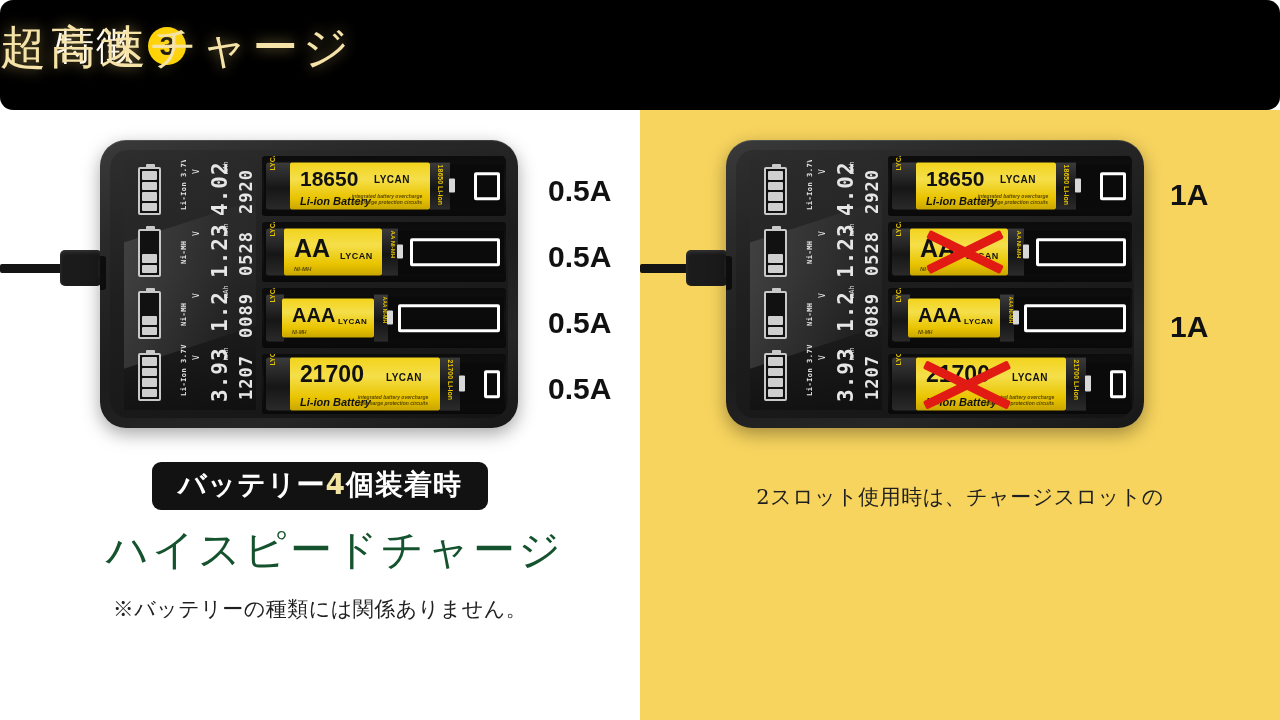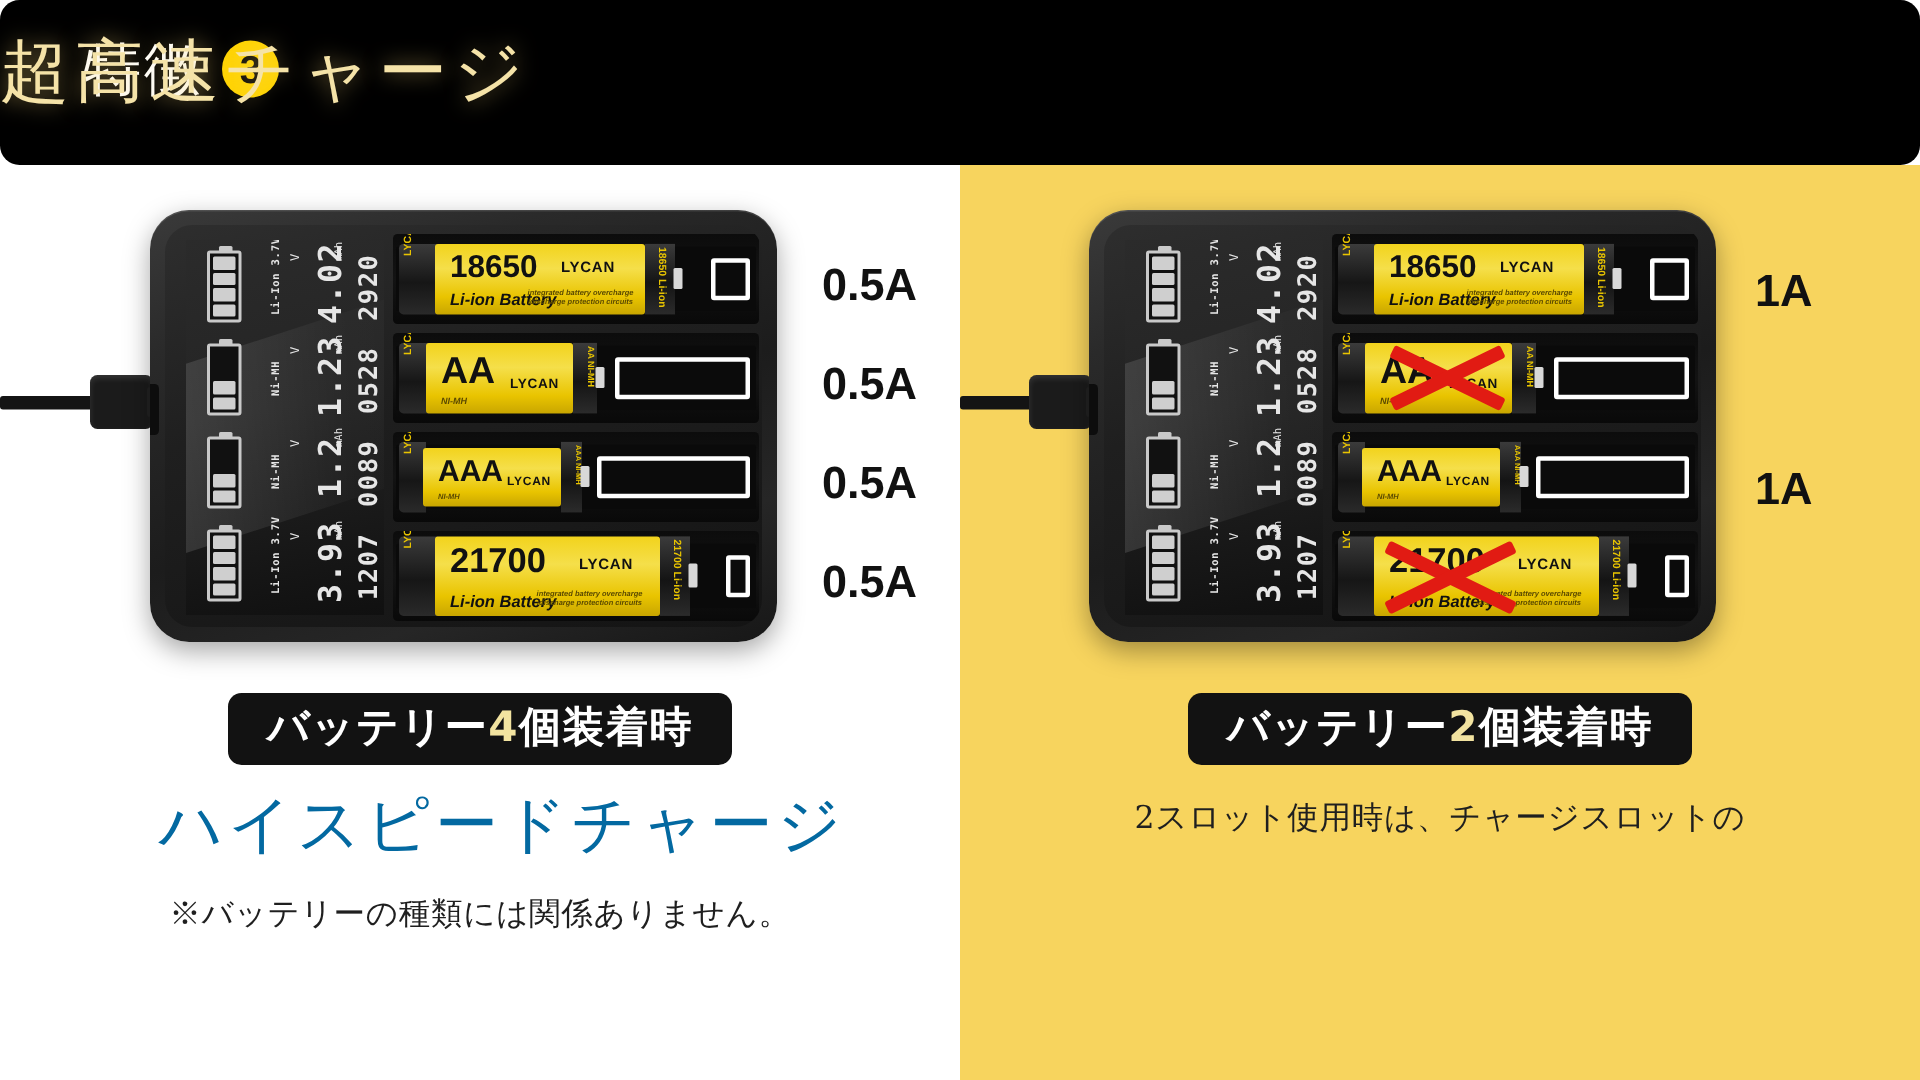--- a/index.html
+++ b/index.html
@@ -174,21 +174,21 @@
 
   
   .caption{position:absolute;top:352px;width:640px;text-align:center;}
   .badge{
     display:inline-block;background:#121212;color:#ffffff;border-radius:9px;
     padding:9px 26px 11px;font-size:28px;font-weight:700;letter-spacing:1px;line-height:1;
     font-family:"DejaVu Sans","Liberation Sans",sans-serif;
   }
   .badge .hl{color:#F2E3A0;}
   .headline{
-    margin-top:16px;color:#0369a1;font-size:42px;letter-spacing:3px;line-height:1.15;
+    margin-top:16px;color:#14532d;font-size:42px;letter-spacing:3px;line-height:1.15;
     font-family:"DejaVu Serif","Liberation Serif",serif;font-weight:400;padding-left:30px;
   }
   .body-copy{
     margin-top:20px;color:#1f1f1f;font-size:21px;line-height:1.45;letter-spacing:.5px;
     font-family:"DejaVu Serif","Liberation Serif",serif;
   }
 </style>
 </head>
 <body>
 
@@ -533,20 +533,19 @@
               </div>
             </div>
           </div>
         </div>
 
         <div class="amp" style="left:530px;top:40px;">1A</div>
         <div class="amp" style="left:530px;top:172px;">1A</div>
       </div>
 
       <div class="caption">
-        <div class="badge"><span>バッテリー</span><span class="hl">2</span><span>個装着時</span></div>
         <div class="body-copy">
           <div>2スロット使用時は、チャージスロットの</div>
         </div>
       </div>
     </div>
   </div>
 </div>
 
 </body></html>

